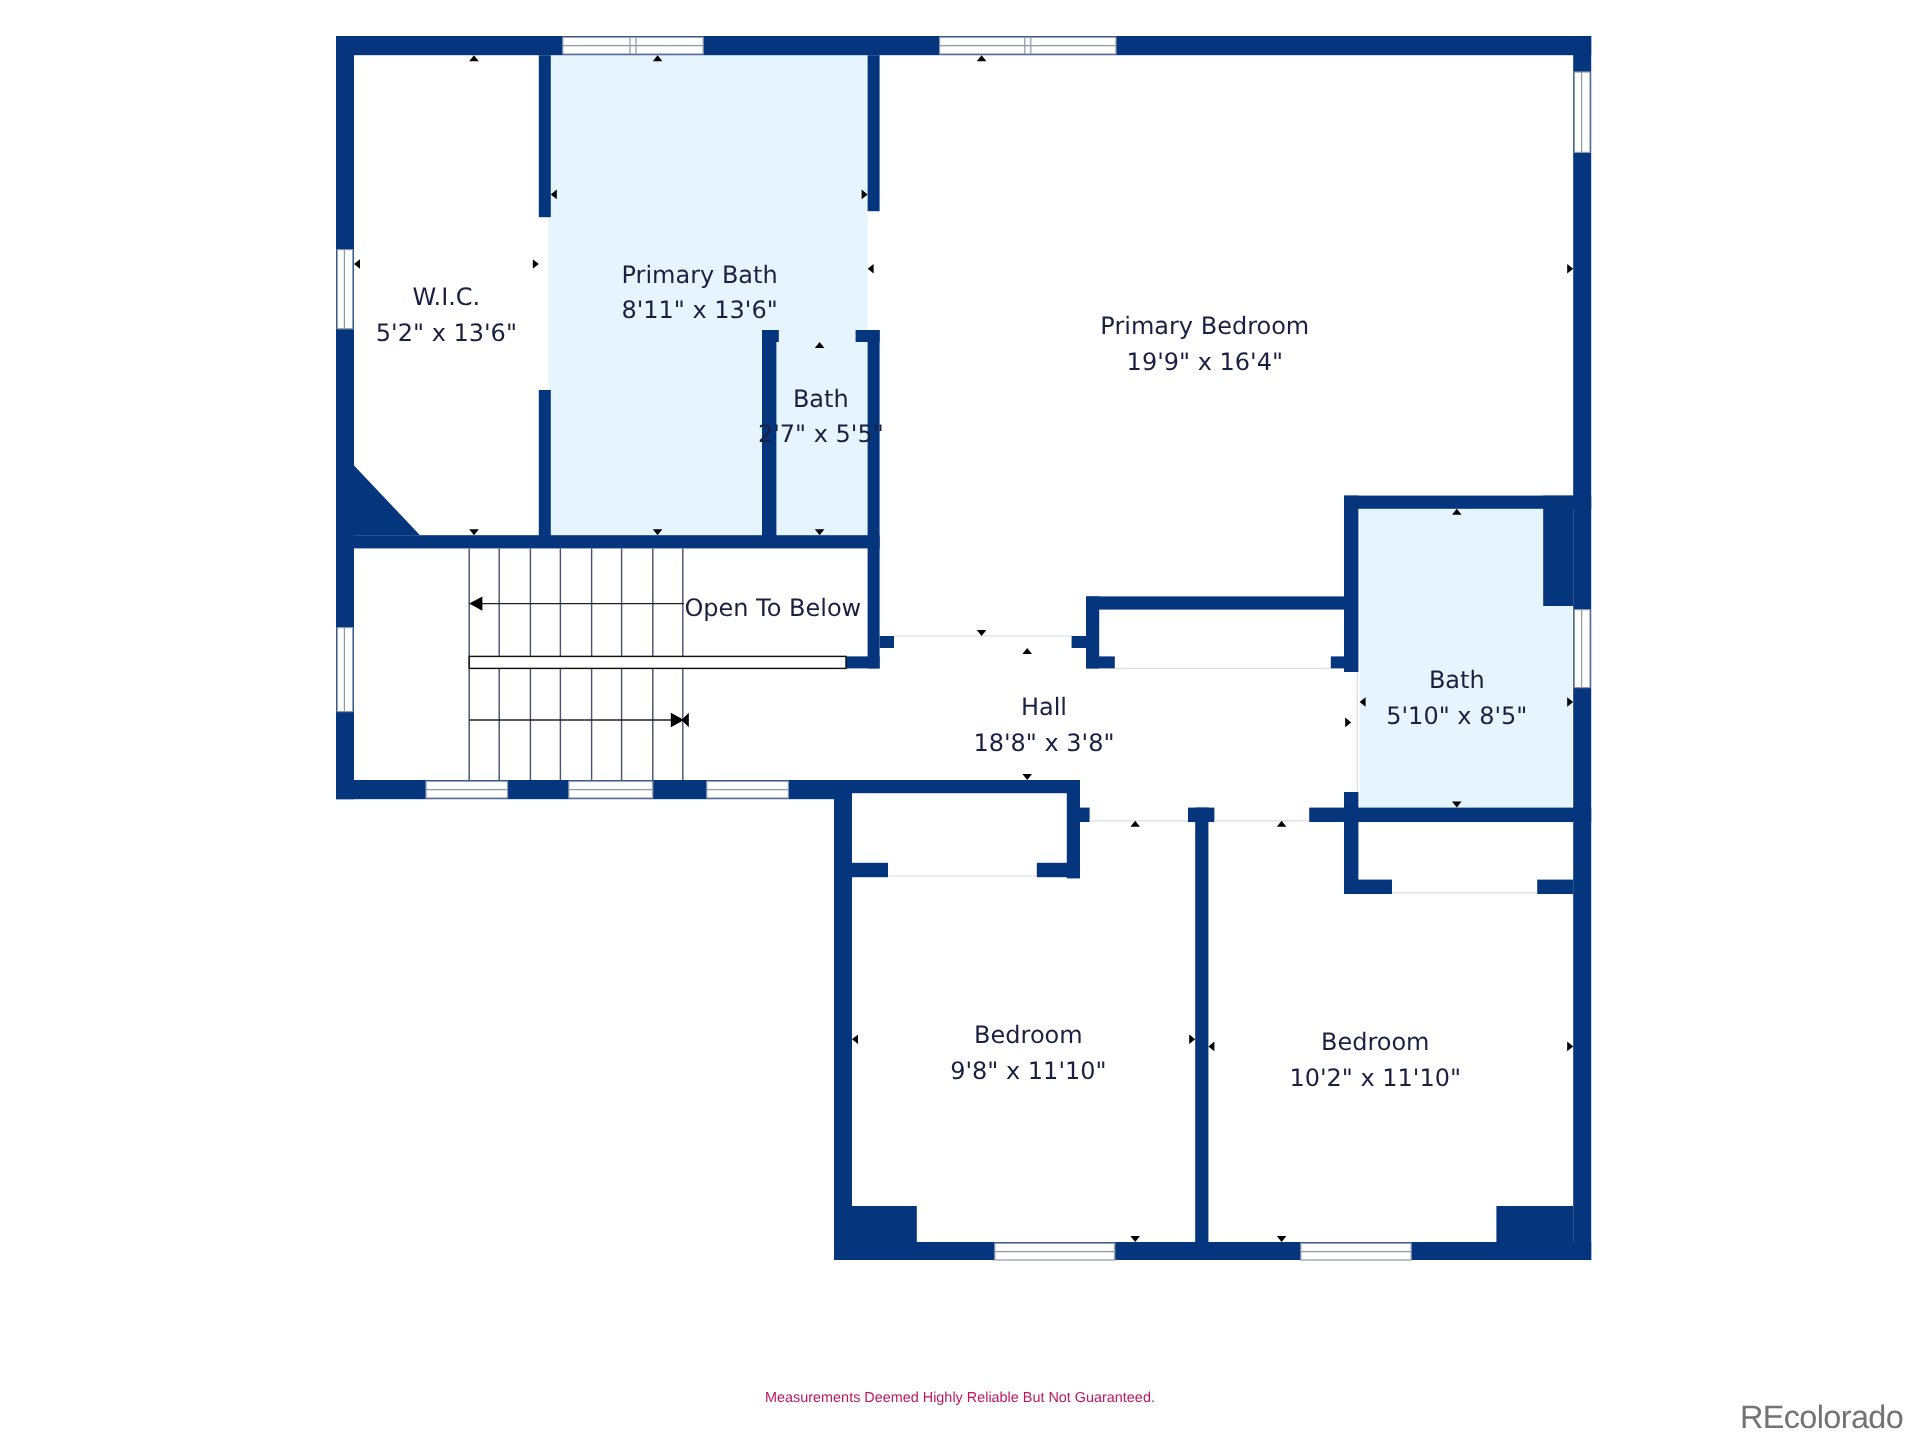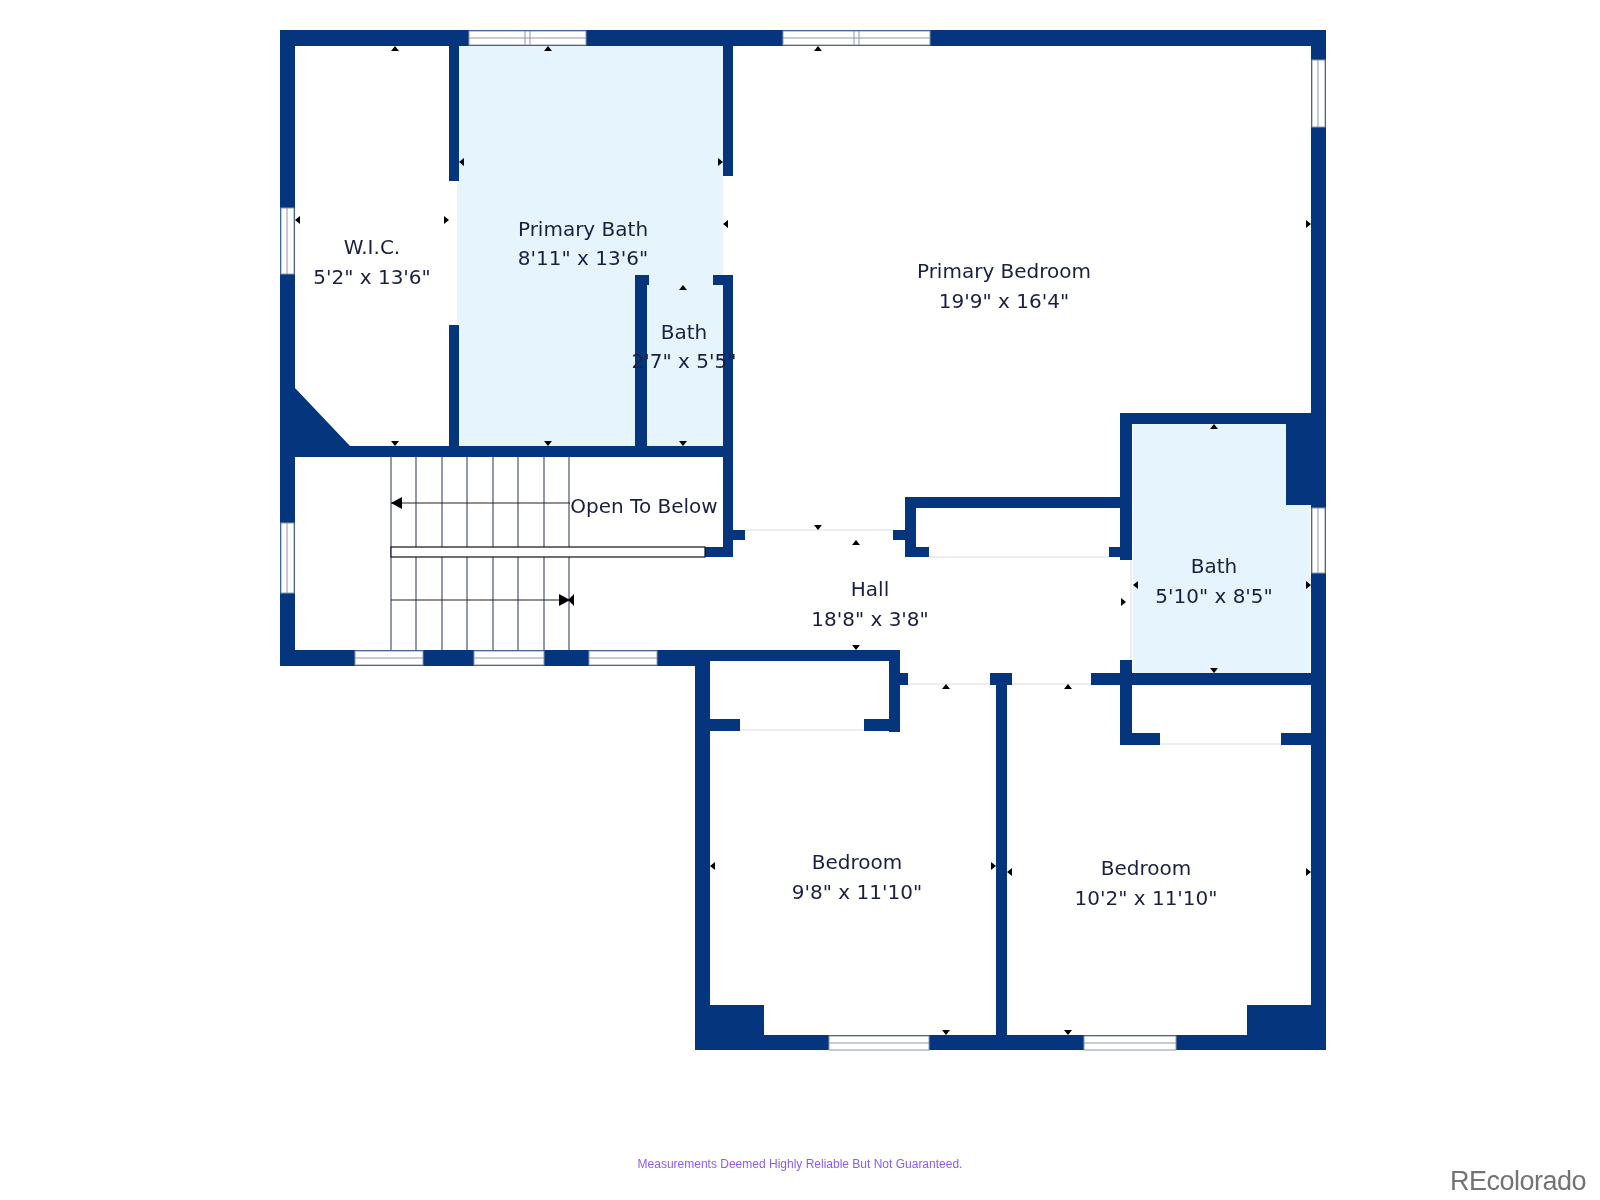--- a/index.html
+++ b/index.html
@@ -1,19 +1,19 @@
 <!DOCTYPE html>
 <html><head>
   <meta charset="utf-8">
   <style>
     html, body { margin: 0; padding: 0; background: #ffffff; }
     body { width: 1600px; height: 1200px; position: relative; overflow: hidden; font-family: "DejaVu Sans", sans-serif; }
     #plan { position: absolute; left: 0; top: 0; }
     .room-label { font-family: "DejaVu Sans", sans-serif; font-size: 20px; fill: #1b2040; }
-    .disclaimer { position: absolute; left: 0; width: 1600px; top: 1157px; text-align: center; font-family: "Liberation Sans", sans-serif; font-size: 12px; color: #8b5cf6; }
+    .disclaimer { position: absolute; left: 0; width: 1600px; top: 1157px; text-align: center; font-family: "Liberation Sans", sans-serif; font-size: 12px; color: #be185d; }
     .watermark { position: absolute; right: 14px; top: 1166px; font-family: "Liberation Sans", sans-serif; font-size: 27px; color: #737373; letter-spacing: -0.5px; }
   </style>
 </head>
 <body>
 
 <svg id="plan" width="1600" height="1200" viewBox="0 0 1600 1200" xmlns="http://www.w3.org/2000/svg">
 
   <g>
     <rect x="294" y="46" width="155" height="400" fill="#ffffff"></rect>
     <rect x="457" y="46" width="266" height="400" fill="#e6f4fd"></rect>

